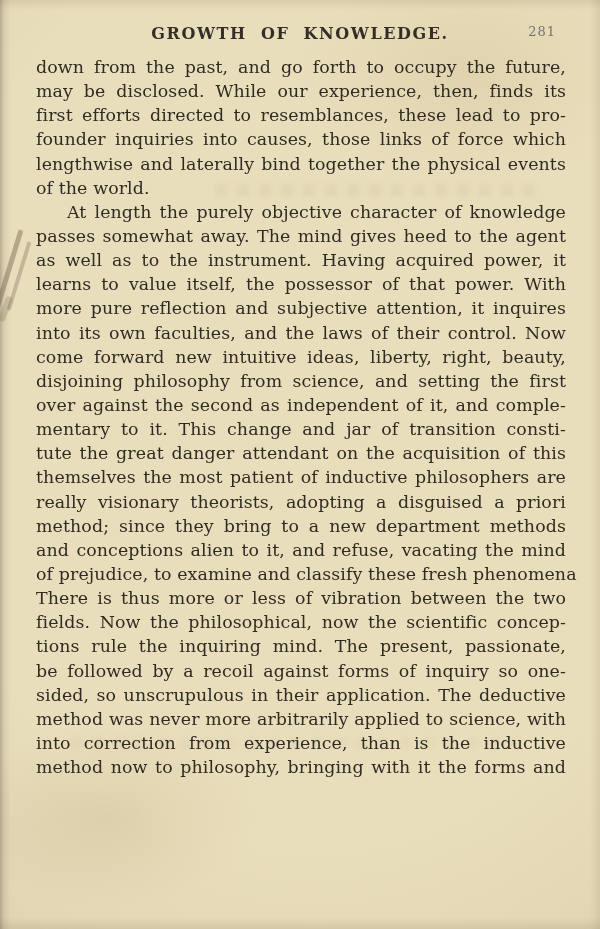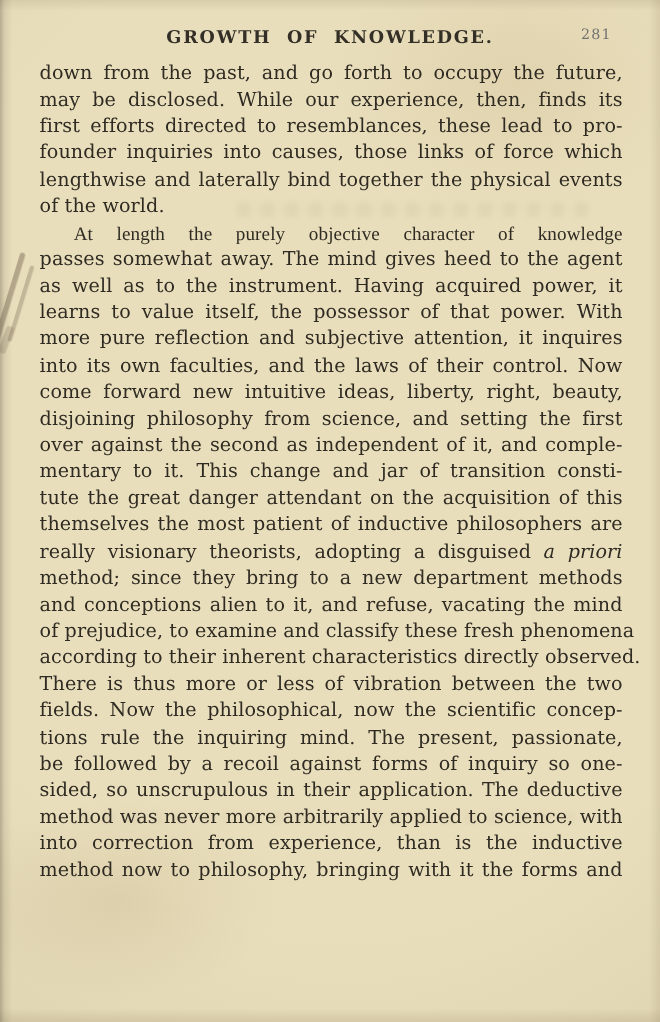--- a/index.html
+++ b/index.html
@@ -78,22 +78,22 @@
     line-height: 24.15px;
     letter-spacing: 0.1px;
   }
   .line {
     white-space: nowrap;
     text-align: justify;
     text-align-last: justify;
     height: 24.15px;
   }
   .line.no-just { text-align-last: left; }
-  .line.indent { text-indent: 31px; font-family: Liberation Serif, serif; }
-  .it { font-style: italic; }
+  .line.indent { text-indent: 31px; }
+  .it { }
 </style>
 </head>
 <body>
 
 <div class="paper"></div>
 <div class="ghost ghost-1"></div>
 <div class="ghost ghost-2"></div>
 <div class="pencil pencil-1"></div>
 <div class="pencil pencil-2"></div>
 <div class="pencil pencil-3"></div>
@@ -119,21 +119,20 @@
     <div class="line"><span>come forward new intuitive ideas, liberty, right, beauty,</span></div>
     <div class="line"><span>disjoining philosophy from science, and setting the first</span></div>
     <div class="line"><span>over against the second as independent of it, and comple-</span></div>
     <div class="line"><span>mentary to it.  This change and jar of transition consti-</span></div>
     <div class="line"><span>tute the great danger attendant on the acquisition of this</span></div>
     <div class="line"><span>themselves the most patient of inductive philosophers are</span></div>
     <div class="line"><span>really visionary theorists, adopting a disguised </span><span class="it">a priori</span></div>
     <div class="line"><span>method; since they bring to a new department methods</span></div>
     <div class="line"><span>and conceptions alien to it, and refuse, vacating the mind</span></div>
     <div class="line"><span>of prejudice, to examine and classify these fresh phenomena</span></div>
-    <div class="line"><span>according to their inherent characteristics directly observed.</span></div>
     <div class="line"><span>There is thus more or less of vibration between the two</span></div>
     <div class="line"><span>fields.  Now the philosophical, now the scientific concep-</span></div>
     <div class="line"><span>tions rule the inquiring mind.  The present, passionate,</span></div>
     <div class="line"><span>be followed by a recoil against forms of inquiry so one-</span></div>
     <div class="line"><span>sided, so unscrupulous in their application.  The deductive</span></div>
     <div class="line"><span>method was never more arbitrarily applied to science, with</span></div>
     <div class="line"><span>into correction from experience, than is the inductive</span></div>
     <div class="line"><span>method now to philosophy, bringing with it the forms and</span></div>
   </div>
 

